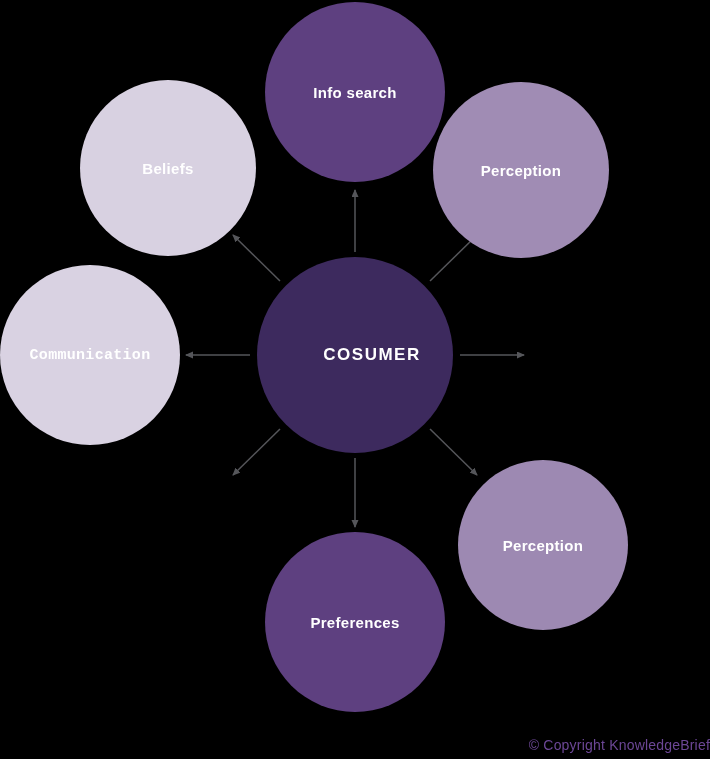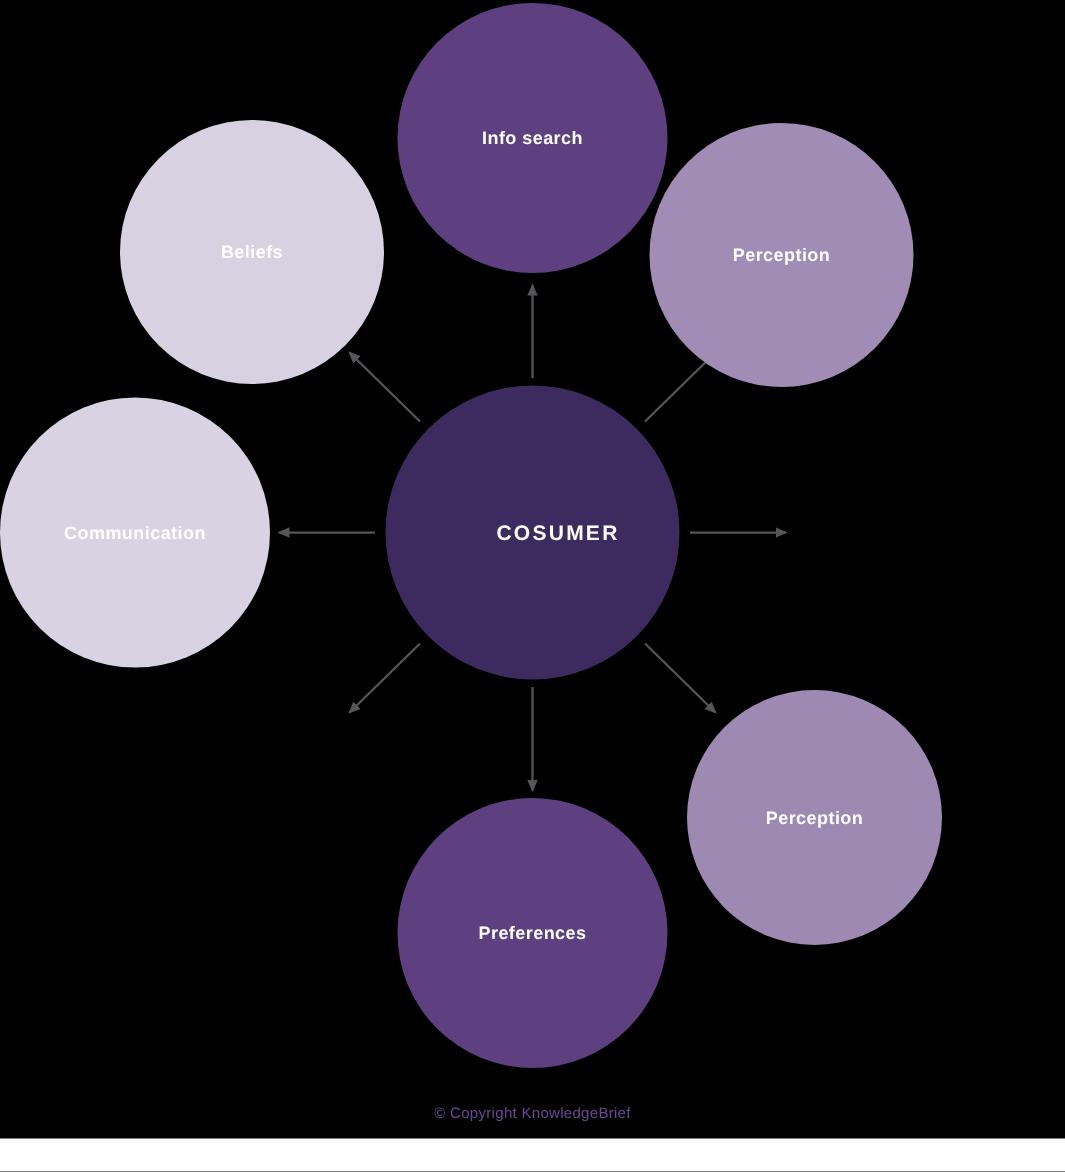--- a/index.html
+++ b/index.html
@@ -15,49 +15,49 @@
   .circle {
     position: absolute;
     border-radius: 50%;
     display: flex;
     align-items: center;
     justify-content: center;
     color: #ffffff;
     font-weight: bold;
     text-align: center;
   }
-  .node-label { font-size: 12px; letter-spacing: 0.3px; }
+  .node-label { font-size: 15px; letter-spacing: 0.3px; }
 
   
   .c-center       { left: 257px; top: 257px; width: 196px; height: 196px; }
-  .c-center .node-label { font-size: 14px; letter-spacing: 1.5px; margin-left: 34px; }
+  .c-center .node-label { font-size: 17px; letter-spacing: 1.5px; margin-left: 34px; }
 
   
   .c-info-search   { left: 265px; top:   2px; width: 180px; height: 180px; }
   .c-perception    { left: 433px; top:  82px; width: 176px; height: 176px; }
   .c-choices       { left: 534px; top: 267px; width: 176px; height: 176px; }
   .c-cognition     { left: 458px; top: 460px; width: 170px; height: 170px; }
   .c-preferences   { left: 265px; top: 532px; width: 180px; height: 180px; text-align: center; }
   .c-affect        { left:  80px; top: 457px; width: 176px; height: 176px; }
-  .c-communication { left:   0px; top: 265px; width: 180px; height: 180px; }
+  .c-communication { left:   0px; top: 265px; width: 180px; height: 180px; font-family: Liberation Mono, monospace; }
   .c-beliefs       { left:  80px; top:  80px; width: 176px; height: 176px; }
 
   .arrows {
     position: absolute; inset: 0;
     width: 710px; height: 781px;
     pointer-events: none;
   }
   .arrows line { stroke: currentColor; stroke-width: 1.5; }
 
   .copyright {
     position: absolute;
     left: 0; top: 737px;
     width: 100%;
-    text-align: center;
-    font-size: 10px;
+    text-align: right;
+    font-size: 14px;
     letter-spacing: 0.2px;
   }
   .footer-bar {
     position: absolute;
     left: 0; bottom: 0;
     width: 100%; height: 22px;
     background: #ffffff;
   }
 </style>
 </head>

